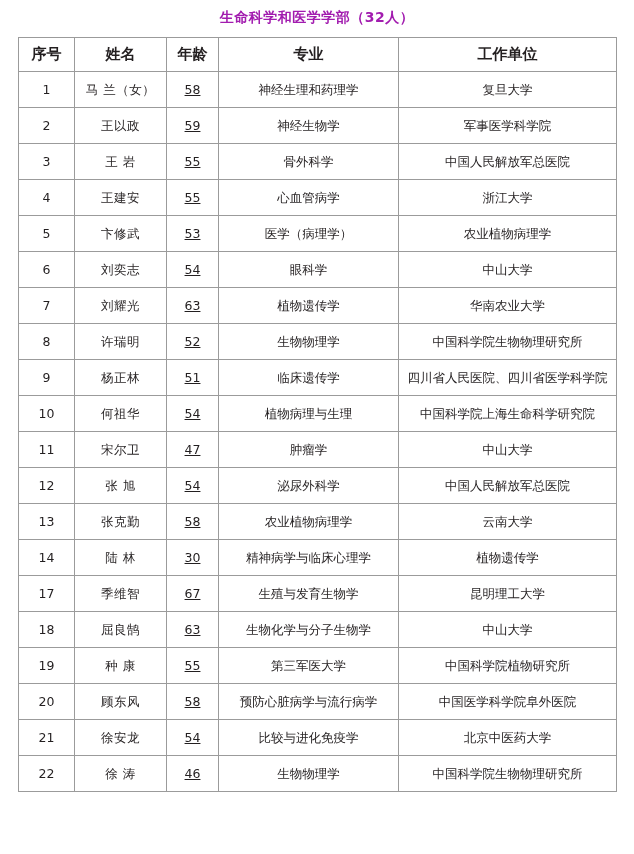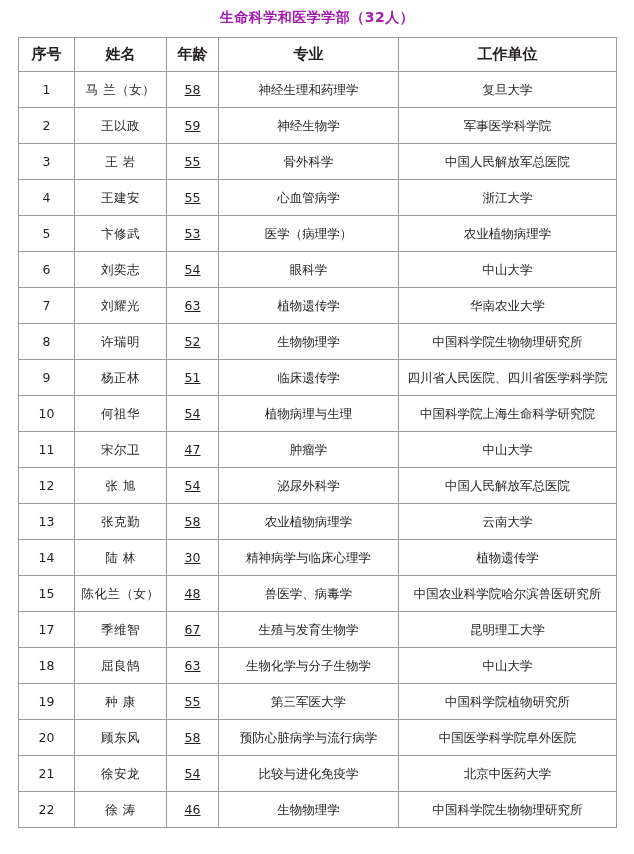--- a/index.html
+++ b/index.html
@@ -180,27 +180,20 @@
           <td class="col-unit">云南大学</td>
         </tr>
         <tr>
           <td class="col-no">14</td>
           <td class="col-name">陆 林</td>
           <td class="col-age">30</td>
           <td class="col-major">精神病学与临床心理学</td>
           <td class="col-unit">植物遗传学</td>
         </tr>
         <tr>
-          <td class="col-no">15</td>
-          <td class="col-name">陈化兰（女）</td>
-          <td class="col-age">48</td>
-          <td class="col-major">兽医学、病毒学</td>
-          <td class="col-unit">中国农业科学院哈尔滨兽医研究所</td>
-        </tr>
-        <tr>
           <td class="col-no">17</td>
           <td class="col-name">季维智</td>
           <td class="col-age">67</td>
           <td class="col-major">生殖与发育生物学</td>
           <td class="col-unit">昆明理工大学</td>
         </tr>
         <tr>
           <td class="col-no">18</td>
           <td class="col-name">屈良鹄</td>
           <td class="col-age">63</td>

